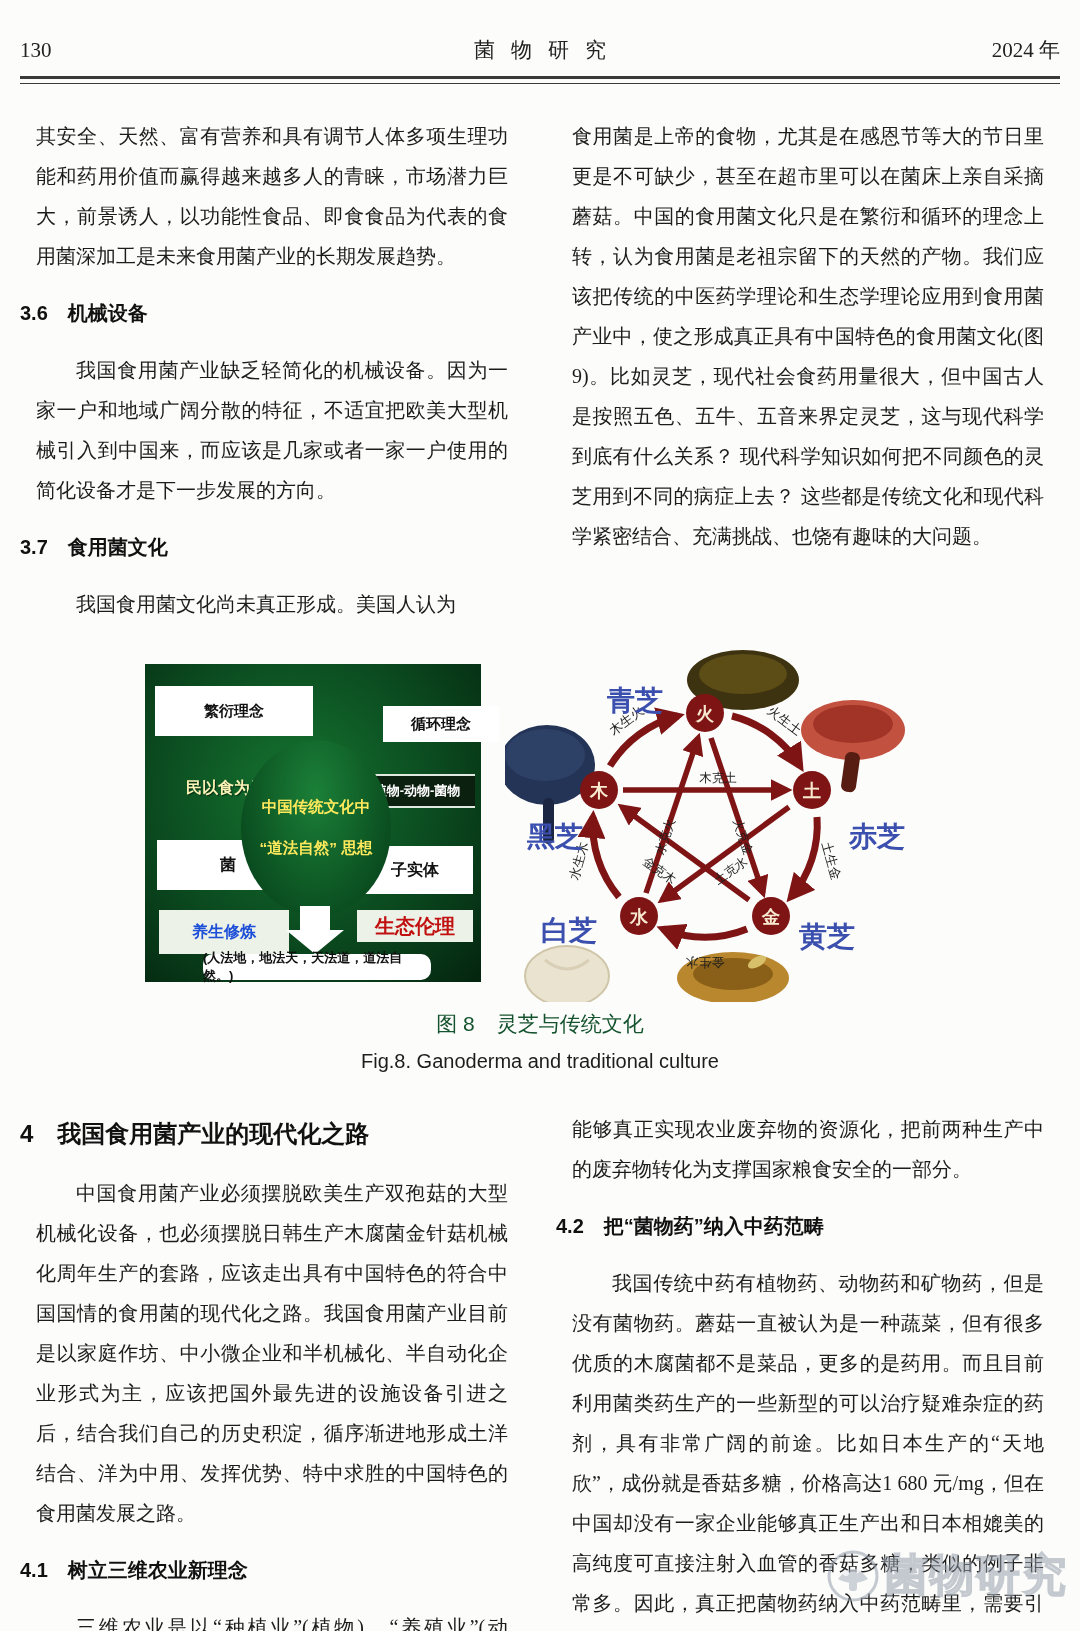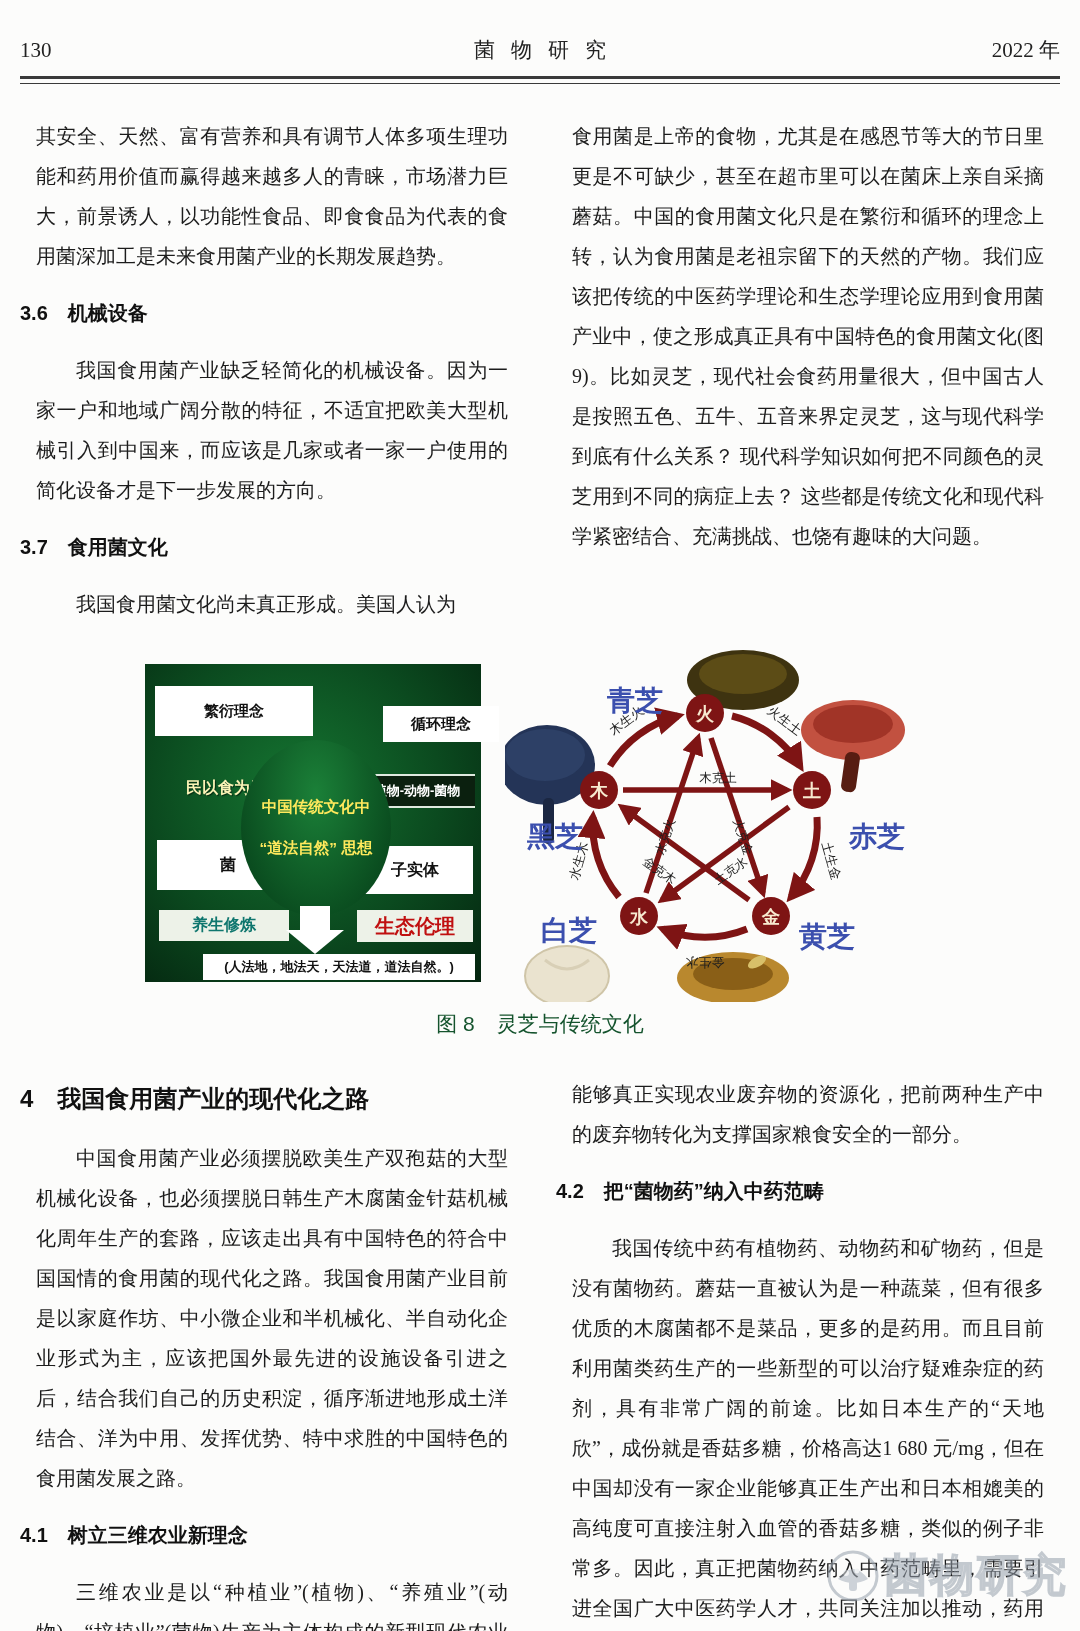--- a/index.html
+++ b/index.html
@@ -53,21 +53,21 @@
   svg text{font-family:"Liberation Sans","DejaVu Sans",sans-serif;}
 </style>
 </head>
 <body>
 
 <div class="page">
 
   <div class="hdr">
     <span class="pg">130</span>
     <span class="jt">菌物研究</span>
-    <span class="yr">2022 年</span>
+    <span class="yr">2024 年</span>
   </div>
   <div class="rule"></div>
 
   <div class="cols">
     <div class="col">
       <p>其安全、天然、富有营养和具有调节人体多项生理功能和药用价值而赢得越来越多人的青睐，市场潜力巨大，前景诱人，以功能性食品、即食食品为代表的食用菌深加工是未来食用菌产业的长期发展趋势。</p>
       <h3 class="sub"><span class="num">3.6</span><span>机械设备</span></h3>
       <p class="indent">我国食用菌产业缺乏轻简化的机械设备。因为一家一户和地域广阔分散的特征，不适宜把欧美大型机械引入到中国来，而应该是几家或者一家一户使用的简化设备才是下一步发展的方向。</p>
       <h3 class="sub"><span class="num">3.7</span><span>食用菌文化</span></h3>
       <p class="indent">我国食用菌文化尚未真正形成。美国人认为</p>
@@ -79,29 +79,29 @@
 
   <div class="figrow">
 
     <div class="gd">
       <div class="wbox" style="left:10px;top:22px;width:158px;height:50px;">繁衍理念</div>
       <div class="wbox" style="left:210px;top:42px;width:116px;height:36px;margin-left:28px;">循环理念</div>
       <div class="glabel" style="left:16px;top:106px;width:130px;height:36px;color:#fbf3b6;font-size:16px;text-shadow:1px 1px 1px #032a10;">民以食为天</div>
       <div class="glabel" style="left:214px;top:110px;width:116px;height:30px;background:#0b200f;color:#fff;font-size:13px;border-top:2px solid #dfe9df;border-bottom:2px solid #dfe9df;">植物-动物-菌物</div>
       <div class="wbox" style="left:12px;top:176px;width:142px;height:50px;font-size:16px;">菌</div>
       <div class="wbox" style="left:212px;top:182px;width:116px;height:48px;font-size:16px;">子实体</div>
-      <div class="glabel" style="left:14px;top:246px;width:130px;height:31px;background:#edf2e8;color:#0f766e;font-size:16px;">养生修炼</div>
+      <div class="glabel" style="left:14px;top:246px;width:130px;height:44px;background:#edf2e8;color:#1d4ed8;font-size:16px;">养生修炼</div>
       <div class="glabel" style="left:212px;top:246px;width:116px;height:32px;background:#edf2e8;color:#c01010;font-size:20px;">生态伦理</div>
       <div class="ellipse">
         <span>中国传统文化中</span>
         <span>“道法自然” 思想</span>
       </div>
       <div class="shaft"></div>
       <div class="head"></div>
-      <div class="wbox" style="left:58px;top:290px;width:272px;height:26px;font-size:13px;">(人法地，地法天，天法道，道法自然。)</div>
+      <div class="wbox" style="left:58px;top:290px;width:228px;height:26px;font-size:13px;border-radius:10px;">(人法地，地法天，天法道，道法自然。)</div>
     </div>
 
     <svg width="430" height="352" viewBox="0 0 430 352">
       <defs>
         <marker id="arw" viewBox="0 0 10 10" refX="7.5" refY="5" markerWidth="4" markerHeight="4" orient="auto-start-reverse">
           <path d="M0,0 L10,5 L0,10 z" fill="#7e1414"></path>
         </marker>
       </defs>
 
       <g>
@@ -181,20 +181,21 @@
         <text x="322" y="296">黄芝</text>
         <text x="64" y="290">白芝</text>
         <text x="50" y="196">黑芝</text>
       </g>
     </svg>
   </div>
 
   <div class="capcn">
     <span class="cl">图 8</span><span>灵芝与传统文化</span>
   </div>
+  <div class="capen">Fig.8. Ganoderma and traditional culture</div>
 
   <div class="cols" style="margin-top:20px;">
     <div class="col">
       <h2 class="sec"><span class="num">4</span><span>我国食用菌产业的现代化之路</span></h2>
       <p class="indent">中国食用菌产业必须摆脱欧美生产双孢菇的大型机械化设备，也必须摆脱日韩生产木腐菌金针菇机械化周年生产的套路，应该走出具有中国特色的符合中国国情的食用菌的现代化之路。我国食用菌产业目前是以家庭作坊、中小微企业和半机械化、半自动化企业形式为主，应该把国外最先进的设施设备引进之后，结合我们自己的历史积淀，循序渐进地形成土洋结合、洋为中用、发挥优势、特中求胜的中国特色的食用菌发展之路。</p>
       <h3 class="sub"><span class="num">4.1</span><span>树立三维农业新理念</span></h3>
       <p class="indent">三维农业是以“种植业”(植物)、“养殖业”(动物)、“培植业”(菌物)生产为主体构成的新型现代农业结构。建立“菌物生产+植物生产+动物生产”三维的生产模式，即将种植业和养殖业中的废弃物，通过菌物培植业实现废弃物资源化，进行菌类生产的循环经济的模式。只有三维农业真正发展起来，我国才能够真正实现生态农业，才</p>
     </div>
     <div class="col">
       <p>能够真正实现农业废弃物的资源化，把前两种生产中的废弃物转化为支撑国家粮食安全的一部分。</p>

